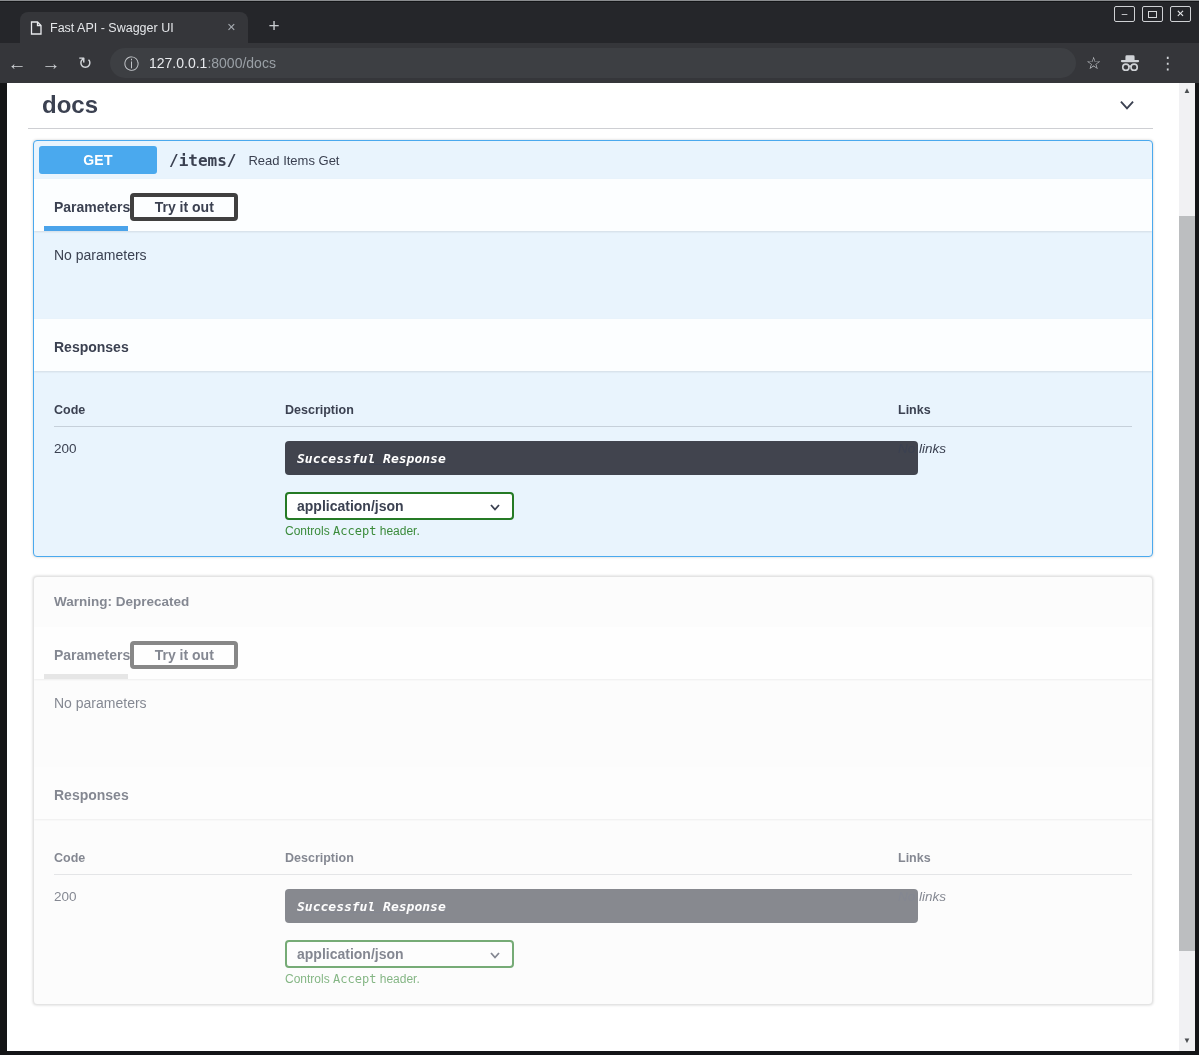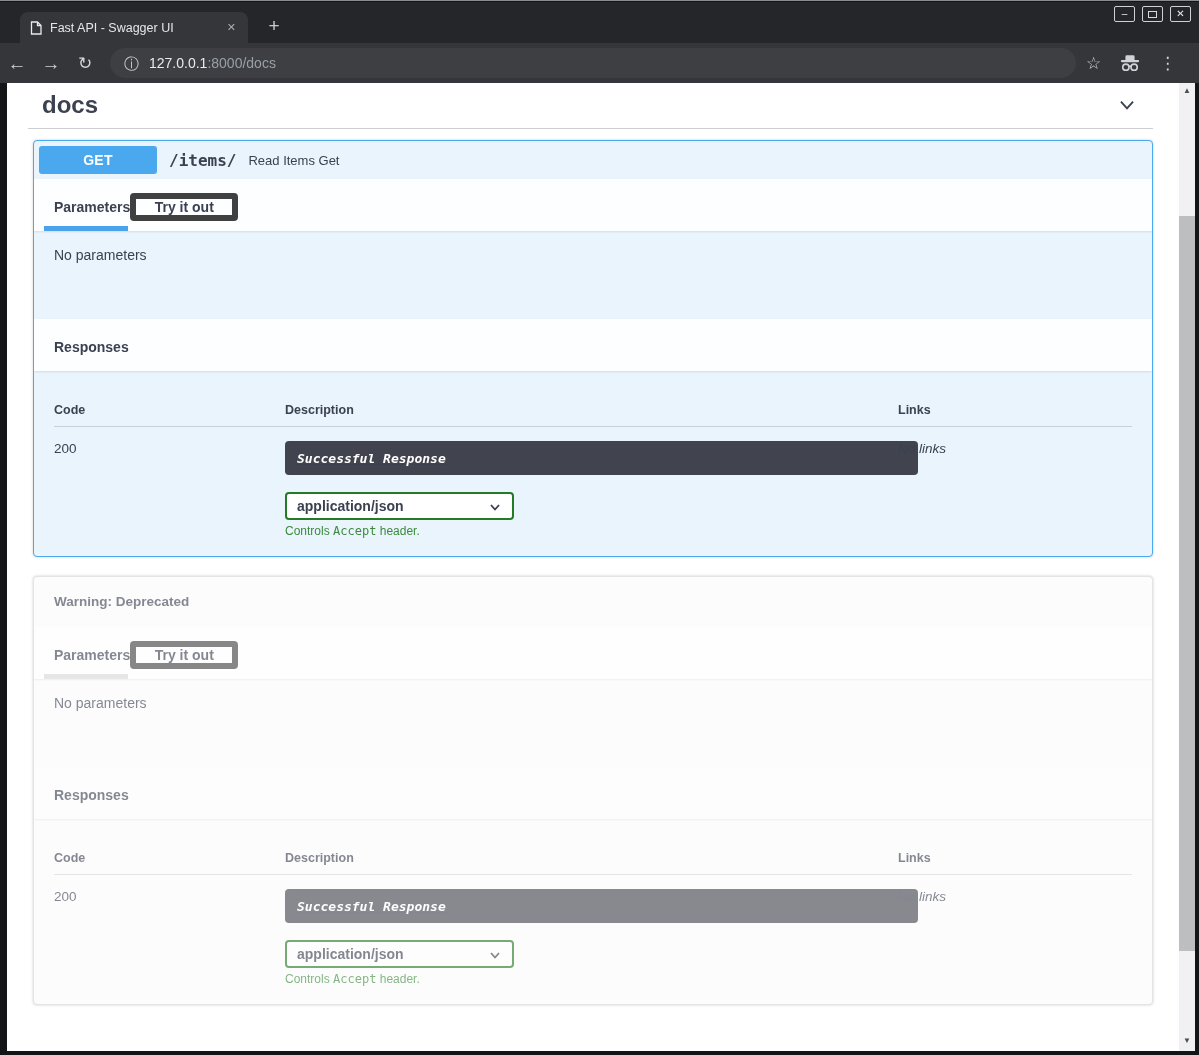--- a/index.html
+++ b/index.html
@@ -74,21 +74,21 @@
 
   .op-warning { padding:17px 20px 18px; font-size:13.5px; font-weight:700; color:#3b4151; }
 
   .sec-header { position:relative; height:52px; background:rgba(255,255,255,.85);
                 box-shadow:0 1px 2px rgba(0,0,0,.1); display:flex; align-items:center;
                 padding:4px 23px 0 20px; }
   .sec-title { font-size:14px; font-weight:700; color:#3b4151; }
   .param-underline { position:absolute; left:10px; bottom:0; width:84px; height:5px;
                      background:#4aa3ea; }
   .deprecated .param-underline { background:#d9d9d9; }
-  .try-btn { width:108px; height:28px; background:transparent; border:6px solid #404040;
+  .try-btn { width:108px; height:28px; background:transparent; border:4px solid #404040;
              border-radius:4px; font-family:"Liberation Sans", sans-serif; font-size:14px;
              font-weight:700; color:#3b4151; cursor:pointer; }
 
   .params-body { height:88px; padding:16px 20px 0; font-size:14px; color:#3b4151; }
 
   .resp-body { padding:0 20px 18px; }
   .resp-head { display:flex; padding:32px 0 9px; border-bottom:1px solid rgba(59,65,81,.2);
                font-size:12.5px; font-weight:700; color:#3b4151; }
   .col-code { width:231px; } .col-desc { width:613px; } .col-links { flex:1; }
   .resp-row { display:flex; padding-top:14px; font-size:13.5px; }

